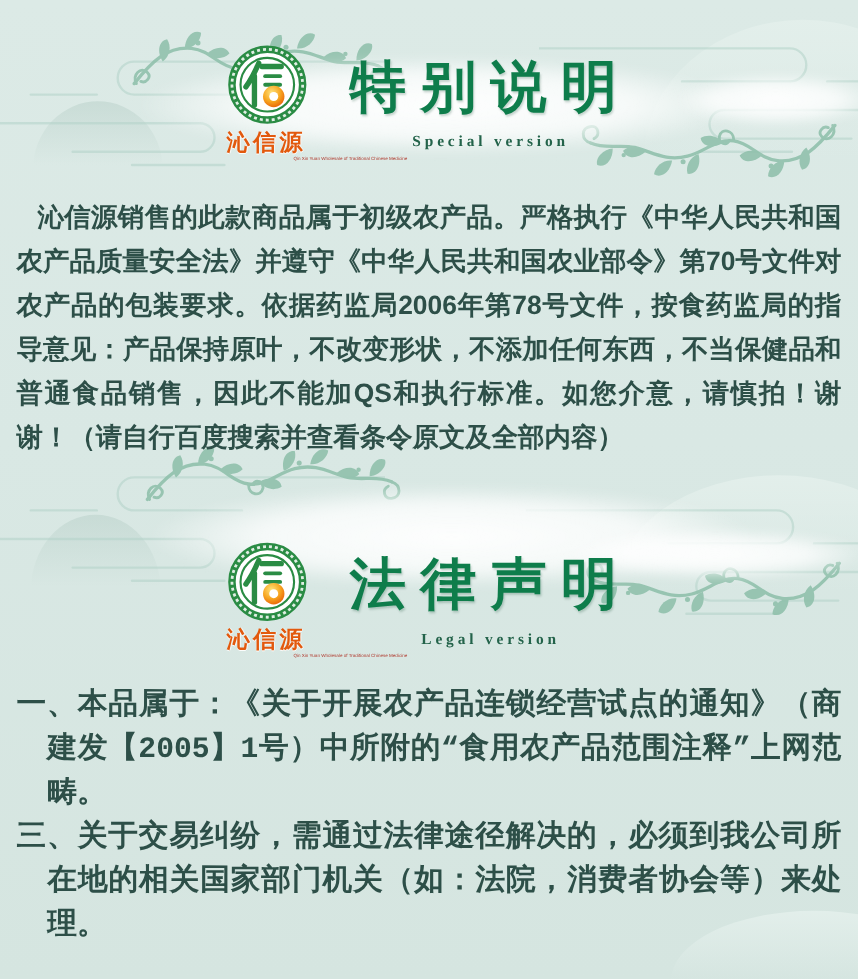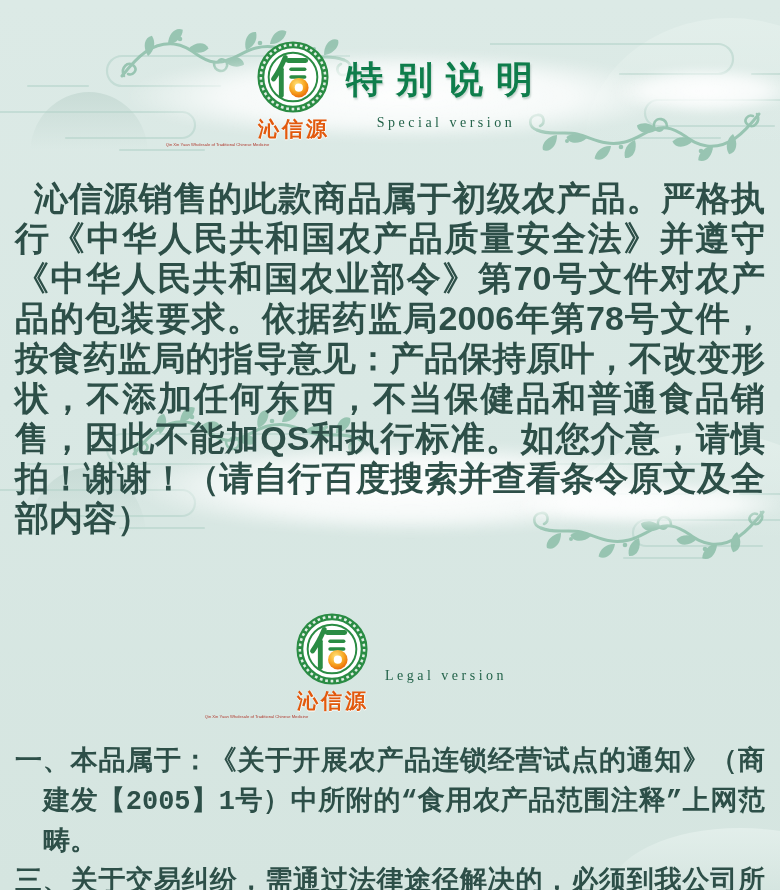--- a/index.html
+++ b/index.html
@@ -31,49 +31,49 @@
     filter:blur(5px);
   }
   
   .header-row{
     position:relative;z-index:2;
     display:flex;align-items:center;justify-content:center;gap:16px;
     width:max-content;margin:0 auto;
   }
   .header-row.first{margin-top:40px;}
   .header-row.second{margin-top:74px;}
-  .logo-block{display:flex;flex-direction:column;align-items:flex-end;width:96px;}
+  .logo-block{display:flex;flex-direction:column;align-items:flex-start;width:96px;}
   .logo-svg{width:74px;height:74px;display:block;}
   .brand-name{
     font-size:21px;font-weight:bold;color:#e2590d;letter-spacing:3px;
     margin-top:1px;white-space:nowrap;
     text-shadow:0 1px 0 rgba(255,255,255,.9), 1px 0 0 rgba(255,255,255,.6);
   }
   .brand-tagline{
     display:inline-block;font-size:9px;color:#b03a2e;white-space:nowrap;
     transform:scale(.46);transform-origin:50% 0;margin-top:-1px;
   }
   .title-block{display:flex;flex-direction:column;align-items:center;}
   .sec-title{
     font-family:Liberation Serif, serif;
-    font-size:37px;font-weight:bold;color:#0e7d4b;
+    font-size:51px;font-weight:bold;color:#0e7d4b;
     letter-spacing:13px;line-height:1.05;white-space:nowrap;
     text-shadow:1px 2px 2px rgba(10,70,40,.22);
     text-align:center;
   }
   .sec-subtitle{
     font-family:"Liberation Serif","DejaVu Serif",serif;
-    font-size:14px;font-weight:normal;color:#23634a;
+    font-size:14px;font-weight:bold;color:#23634a;
     letter-spacing:3.5px;margin-top:15px;white-space:nowrap;
   }
   
   .notice-para{
     position:relative;z-index:2;
     margin:26px 15px 0 15px;
-    font-size:34px;line-height:40px;font-weight:bold;
+    font-size:24px;line-height:40px;font-weight:bold;
     color:#2d4f48;
     text-align:justify;text-justify:inter-ideograph;
     text-indent:19px;
   }
   .law-list{
     position:relative;z-index:2;
     margin:18px 15px 0 15px;
     font-size:27px;line-height:40px;font-weight:bold;
     color:#2d4f48;
   }
@@ -191,20 +191,21 @@
 
   <div class="header-row second">
     <div class="logo-block">
       <svg class="logo-svg" viewBox="0 0 76 76">
           <use href="#logo-g"></use>
         </svg>
       <div class="brand-name">沁信源</div>
       <span class="brand-tagline">Qin Xin Yuan Wholesale of Traditional Chinese Medicine</span>
     </div>
     <div class="title-block">
+      <div class="sec-title">法律声明</div>
       <div class="sec-subtitle">Legal version</div>
     </div>
   </div>
 
   <div class="law-list">
     <div class="law-item">一、本品属于：《关于开展农产品连锁经营试点的通知》（商建发【2005】1号）中所附的“食用农产品范围注释”上网范畴。</div>
     <div class="law-item">三、关于交易纠纷，需通过法律途径解决的，必须到我公司所在地的相关国家部门机关（如：法院，消费者协会等）来处理。</div>
 
   </div>
 

